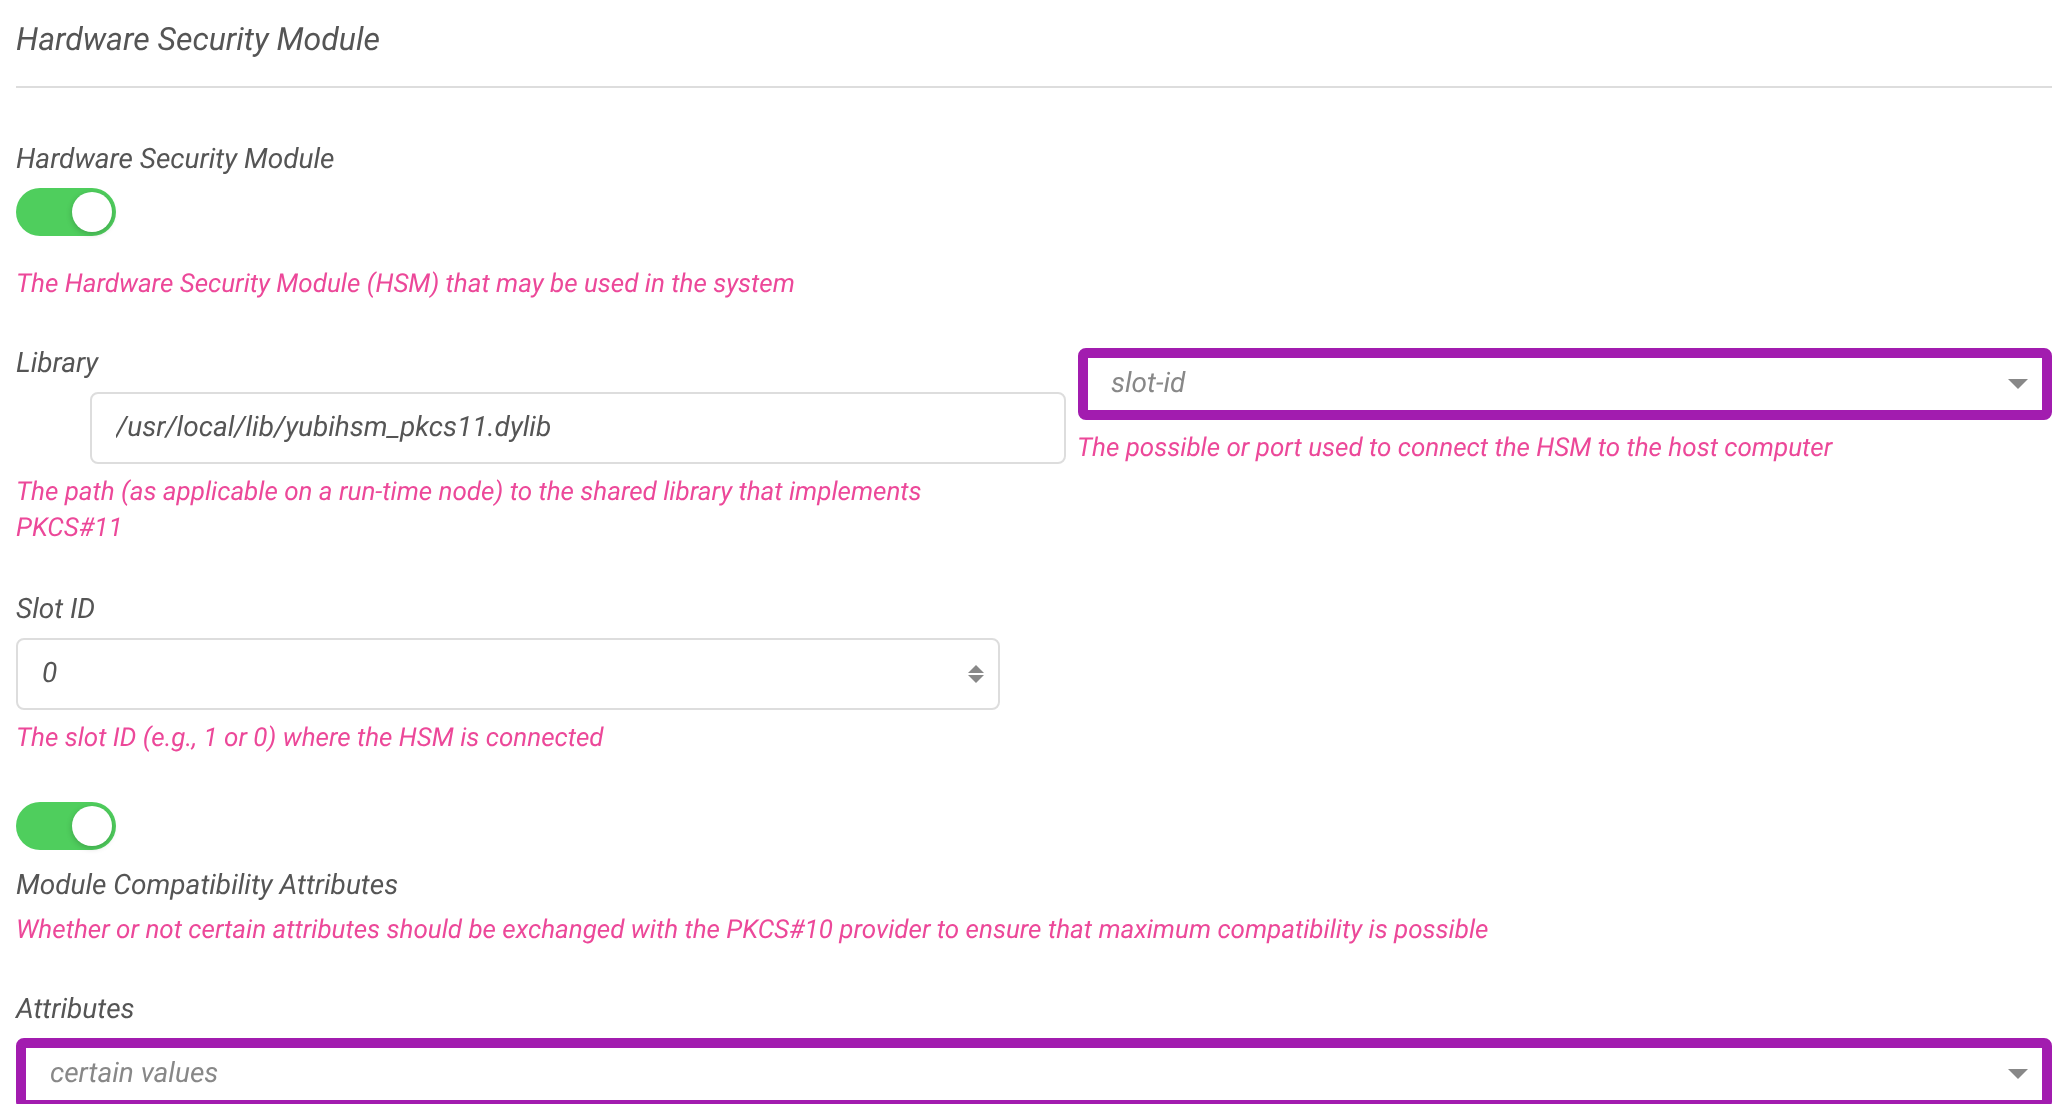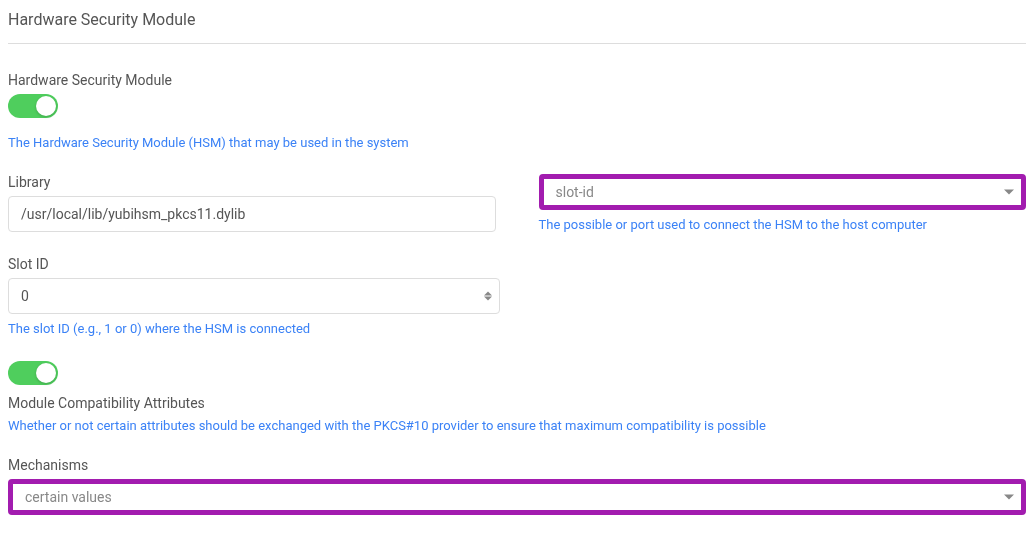--- a/index.html
+++ b/index.html
@@ -1,18 +1,19 @@
 <!DOCTYPE html>
 <html><head>
   <meta charset="utf-8">
   <style>
     * {
       box-sizing: border-box;
       margin: 0;
       padding: 0;
+      font-style: italic;
     }
     body {
       font-family: -apple-system, BlinkMacSystemFont, "Segoe UI", Roboto, Helvetica, Arial, sans-serif;
       background: #ffffff;
       padding: 8px;
       color: #555;
       width: 1034px;
     }
     .page-title {
       font-size: 16px;
@@ -27,21 +28,21 @@
       margin-bottom: 28px;
     }
     .field-label {
       font-size: 14px;
       color: #555;
       margin-bottom: 6px;
       display: block;
     }
     .help-text {
       font-size: 13px;
-      color: #3b82f6;
+      color: #ec4899;
       margin-top: 6px;
       line-height: 1.4;
     }
     .toggle {
       position: relative;
       width: 50px;
       height: 24px;
       background: #4fce5d;
       border-radius: 12px;
       cursor: pointer;
@@ -74,20 +75,21 @@
       width: 100%;
       max-width: 492px;
       height: 36px;
       padding: 0 12px;
       border: 1px solid #ddd;
       border-radius: 4px;
       font-size: 14px;
       color: #555;
       background: #fff;
       font-family: inherit;
+      margin-left: 37px;
     }
     .select-wrapper {
       position: relative;
       width: 100%;
       max-width: 492px;
     }
     .select-wrapper.full {
       max-width: none;
     }
     .select {
@@ -167,20 +169,21 @@
 <div class="section">
   <div class="field-label">Hardware Security Module</div>
   <div class="toggle toggle-inline"></div>
   <div class="help-text">The Hardware Security Module (HSM) that may be used in the system</div>
 </div>
 
 <div class="row">
   <div class="col">
     <div class="field-label">Library</div>
     <input type="text" class="text-input" value="/usr/local/lib/yubihsm_pkcs11.dylib" style="">
+    <div class="help-text">The path (as applicable on a run-time node) to the shared library that implements PKCS#11</div>
   </div>
   <div class="col">
     <div class="select-wrapper">
       <div class="select">
         <span>slot-id</span>
         <span class="caret"></span>
       </div>
     </div>
     <div class="help-text">The possible or port used to connect the HSM to the host computer</div>
   </div>
@@ -198,21 +201,21 @@
   <div class="help-text">The slot ID (e.g., 1 or 0) where the HSM is connected</div>
 </div>
 
 <div class="section">
   <div class="toggle toggle-inline"></div>
   <div class="field-label">Module Compatibility Attributes</div>
   <div class="help-text">Whether or not certain attributes should be exchanged with the PKCS#10 provider to ensure that maximum compatibility is possible</div>
 </div>
 
 <div class="section">
-  <div class="field-label">Mechanisms</div>
+  <div class="field-label">Attributes</div>
   <div class="select-wrapper full">
     <div class="select">
       <span>certain values</span>
       <span class="caret"></span>
     </div>
   </div>
 
 </div>
 
 </body></html>

